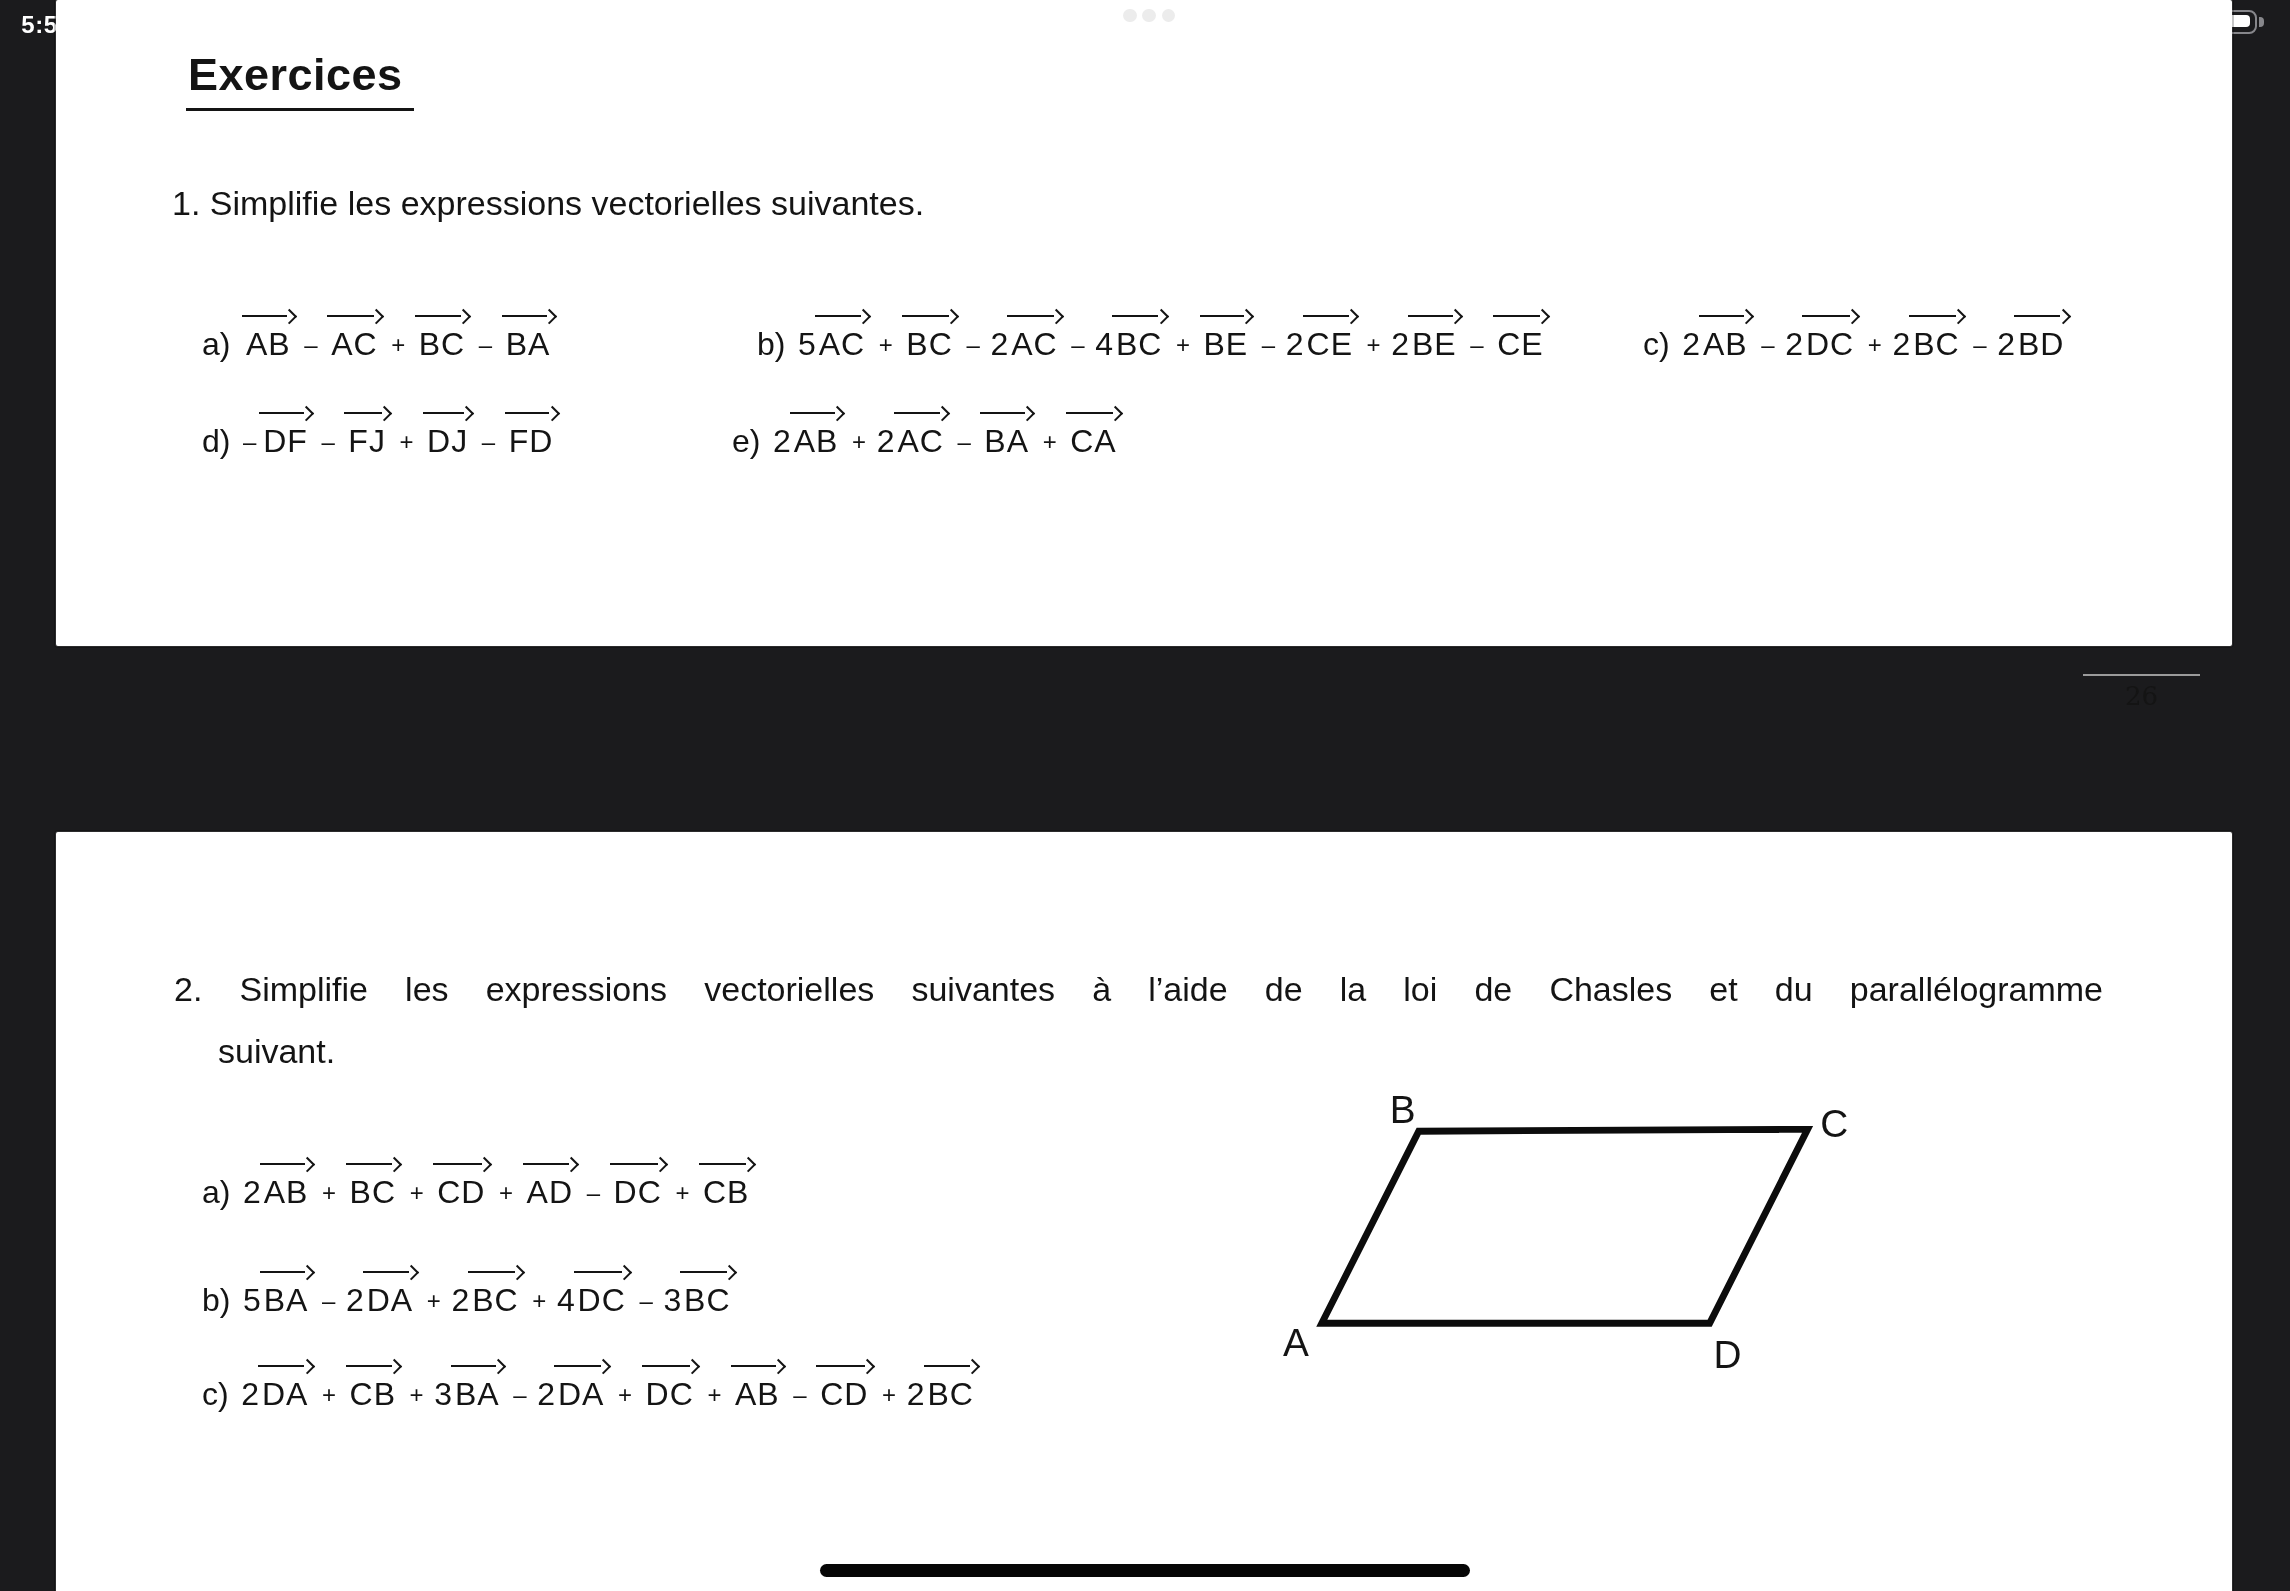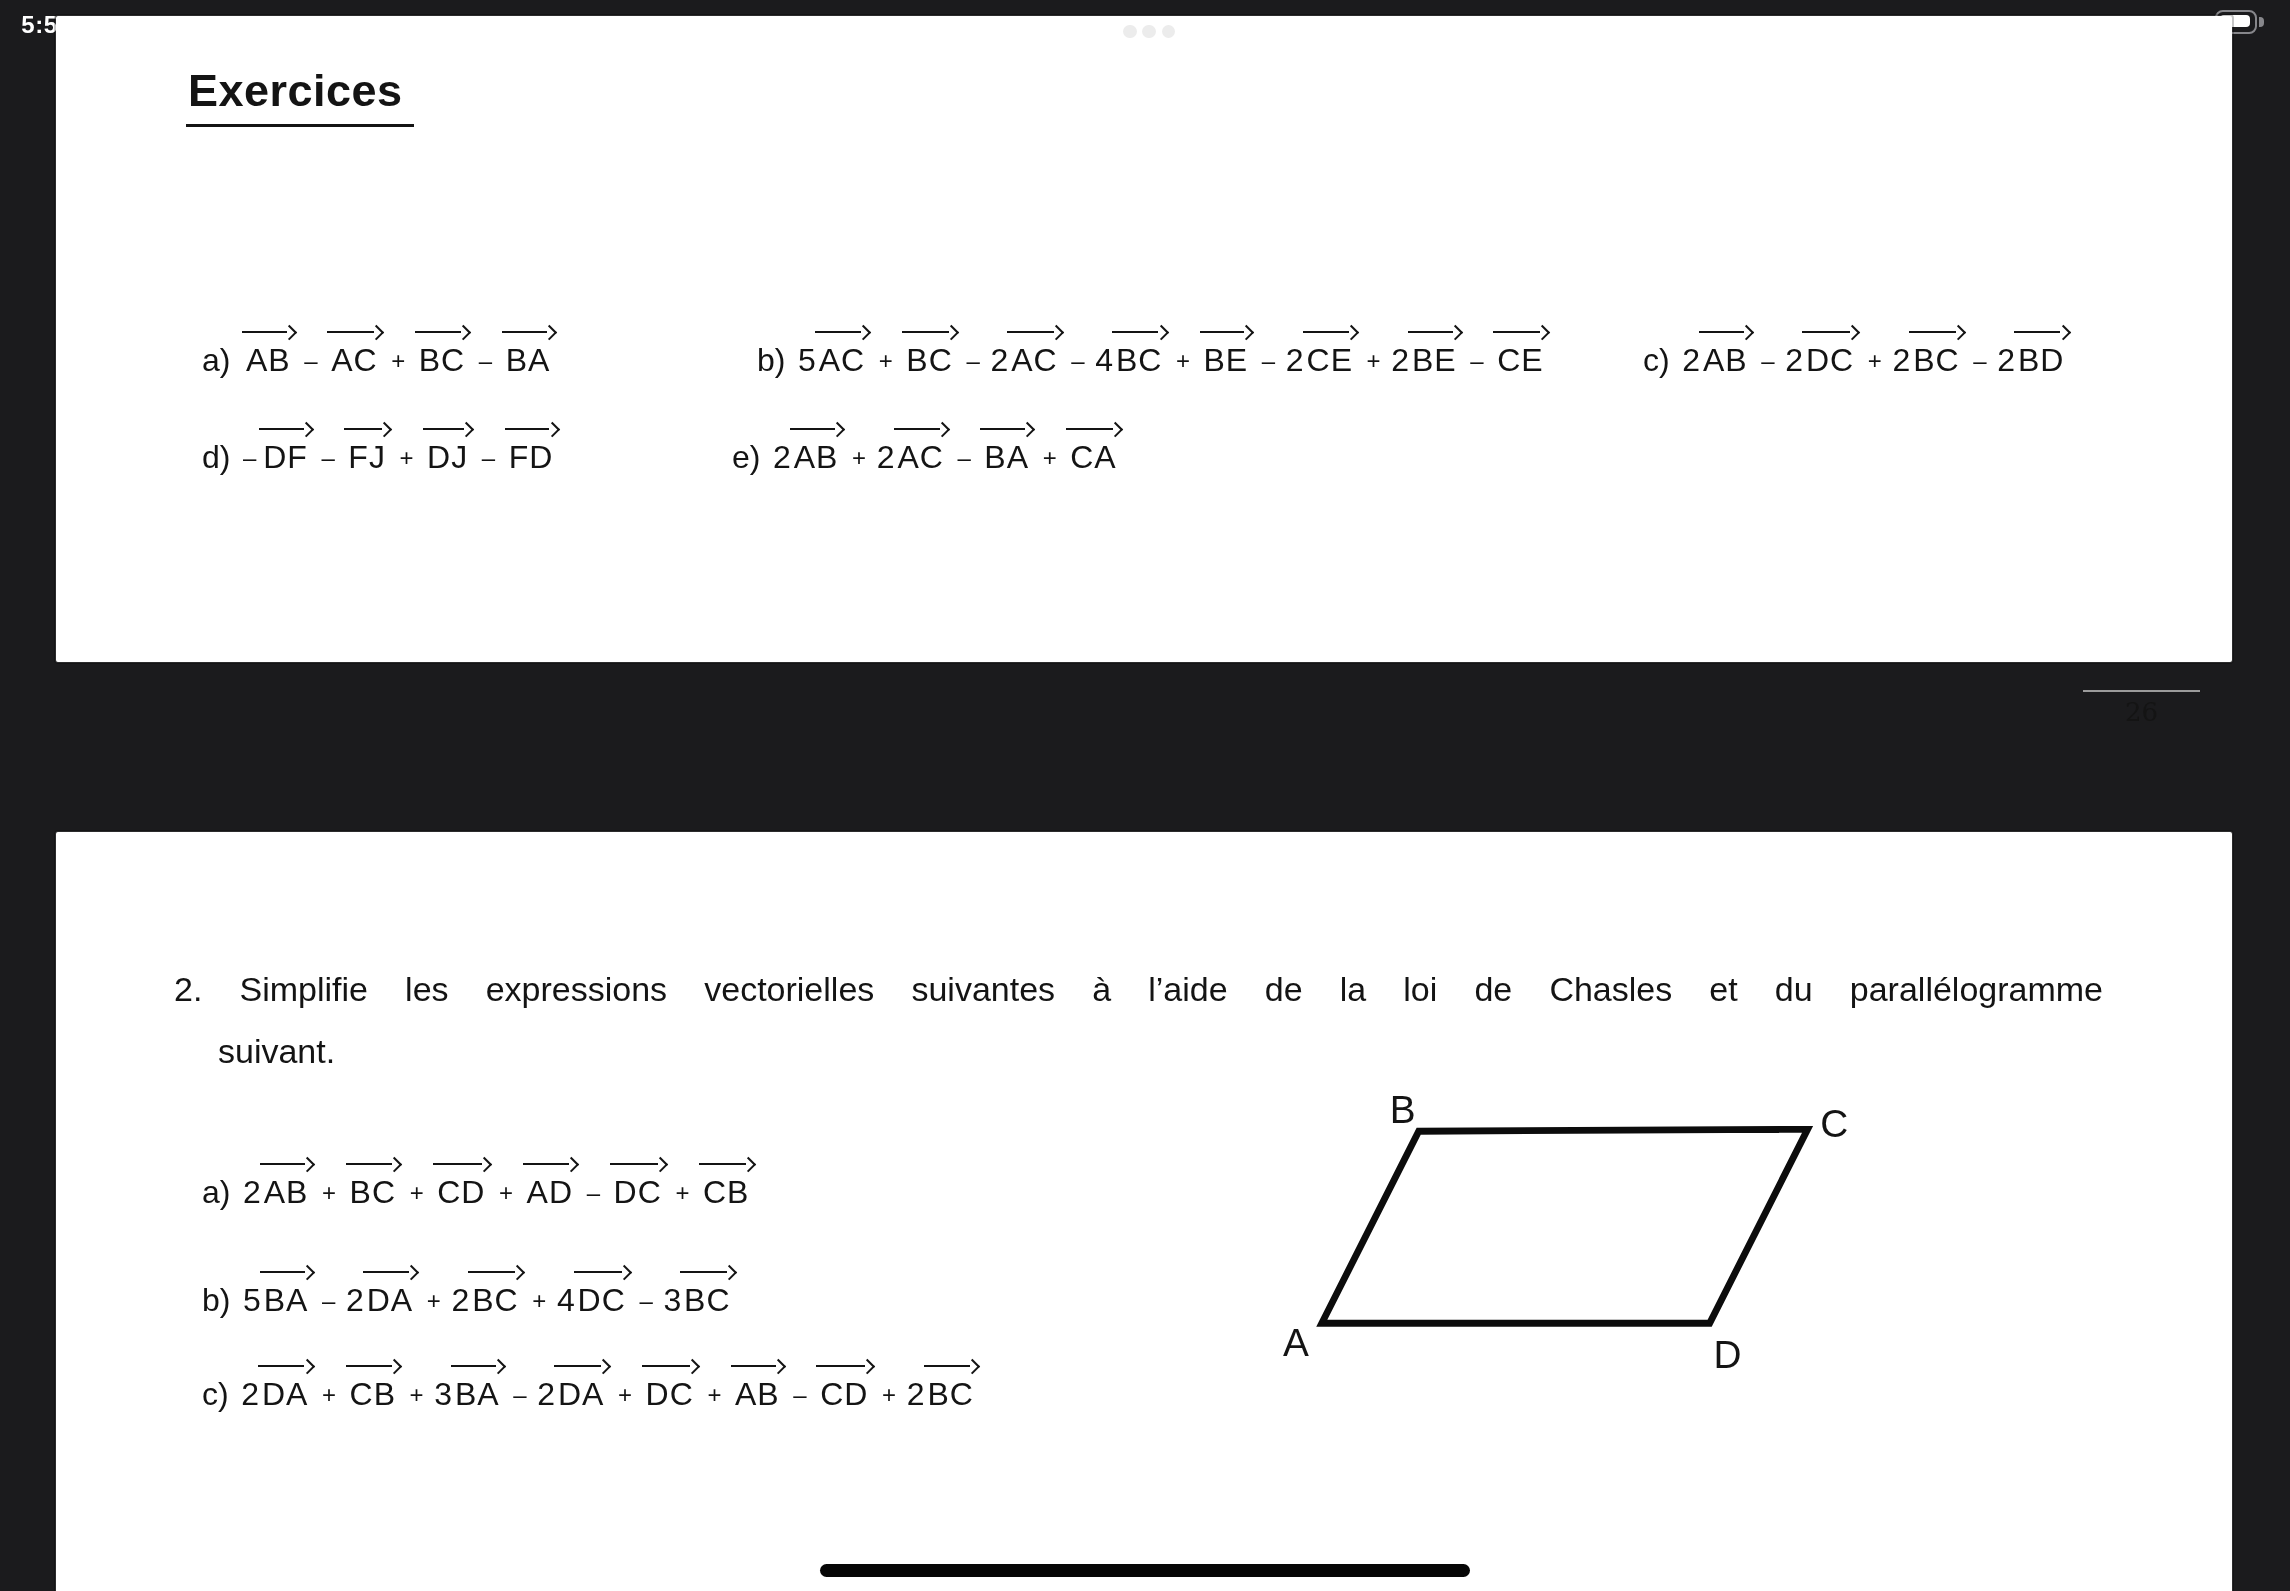--- a/index.html
+++ b/index.html
@@ -12,21 +12,21 @@
 
   
   .status-time{position:absolute;left:21.3px;top:11px;font-size:24px;font-weight:700;color:var(--status_text);z-index:0;letter-spacing:0.5px;}
   .battery{position:absolute;left:2215px;top:9.7px;z-index:0;width:50px;height:25px;}
   .battery-body{position:absolute;left:0;top:0;width:42px;height:24px;border:2.9px solid var(--battery);border-radius:7.8px;}
   .battery-fill{position:absolute;left:2.9px;top:2.9px;width:30px;height:12.6px;border-radius:3.9px;background:#ffffff;}
   .battery-tip{position:absolute;left:44px;top:7.8px;width:4.9px;height:9.7px;border-radius:0 3.9px 3.9px 0;background:var(--battery);}
 
   
   .page{position:absolute;left:56px;width:2176px;background:var(--page);z-index:1;border-radius:1.9px;box-shadow:0 0 0 1px rgba(255,255,255,.10), 0 0 0 1.9px rgba(0,0,0,.25);}
-  .page1{top:16px;height:646px;}
+  .page1{top:0;height:646px;}
   .page2{top:832px;height:888px;}
 
   .dots{position:absolute;left:1067px;top:8.7px;display:flex;gap:5.8px;}
   .dot{width:13.6px;height:13.6px;border-radius:50%;background:var(--dots);}
 
   .title{position:absolute;left:130px;top:49px;font-size:45px;font-weight:700;display:inline-block;border-bottom:3.9px solid var(--ink);padding:0 11.6px 6.8px 1.9px;letter-spacing:0.5px;}
   .qtext{position:absolute;font-size:34px;font-weight:400;color:var(--ink);}
   .q1{left:116px;top:184px;}
   .q2l1{left:118px;top:138px;width:1929px;text-align:justify;text-align-last:justify;}
   .q2l2{left:118px;top:200px;margin-left:44px;}
@@ -70,20 +70,21 @@
   <div class="battery-tip"></div>
 </div>
 
 <section class="page page1">
   <div class="dots">
     <span class="dot"></span>
     <span class="dot"></span>
     <span class="dot"></span>
   </div>
   <h1 class="title">Exercices</h1>
+  <p class="qtext q1">1. Simplifie les expressions vectorielles suivantes.</p>
 
   <div class="expr e1a"><span class="exlabel">a)</span><span class="term"><span class="vl">AB</span></span><span class="op">–</span><span class="term"><span class="vl">AC</span></span><span class="op">+</span><span class="term"><span class="vl">BC</span></span><span class="op">–</span><span class="term"><span class="vl">BA</span></span></div>
   <div class="expr e1b"><span class="exlabel">b)</span><span class="term"><span class="coef">5</span><span class="vl">AC</span></span><span class="op">+</span><span class="term"><span class="vl">BC</span></span><span class="op">–</span><span class="term"><span class="coef">2</span><span class="vl">AC</span></span><span class="op">–</span><span class="term"><span class="coef">4</span><span class="vl">BC</span></span><span class="op">+</span><span class="term"><span class="vl">BE</span></span><span class="op">–</span><span class="term"><span class="coef">2</span><span class="vl">CE</span></span><span class="op">+</span><span class="term"><span class="coef">2</span><span class="vl">BE</span></span><span class="op">–</span><span class="term"><span class="vl">CE</span></span></div>
   <div class="expr e1c"><span class="exlabel">c)</span><span class="term"><span class="coef">2</span><span class="vl">AB</span></span><span class="op">–</span><span class="term"><span class="coef">2</span><span class="vl">DC</span></span><span class="op">+</span><span class="term"><span class="coef">2</span><span class="vl">BC</span></span><span class="op">–</span><span class="term"><span class="coef">2</span><span class="vl">BD</span></span></div>
   <div class="expr e1d"><span class="exlabel">d)</span><span class="op lead">–</span><span class="term"><span class="vl">DF</span></span><span class="op">–</span><span class="term"><span class="vl">FJ</span></span><span class="op">+</span><span class="term"><span class="vl">DJ</span></span><span class="op">–</span><span class="term"><span class="vl">FD</span></span></div>
   <div class="expr e1e"><span class="exlabel">e)</span><span class="term"><span class="coef">2</span><span class="vl">AB</span></span><span class="op">+</span><span class="term"><span class="coef">2</span><span class="vl">AC</span></span><span class="op">–</span><span class="term"><span class="vl">BA</span></span><span class="op">+</span><span class="term"><span class="vl">CA</span></span></div>
 
   <div class="pnline"></div>
   <div class="pnum">26</div>
 </section>

